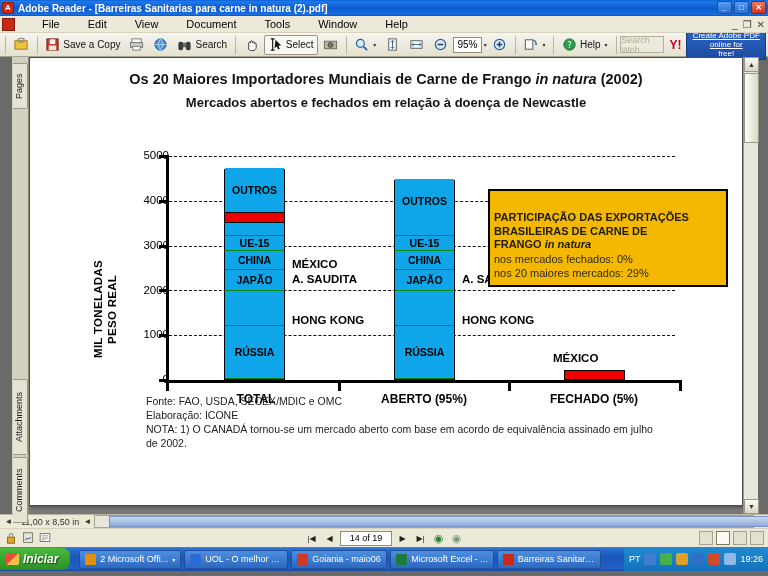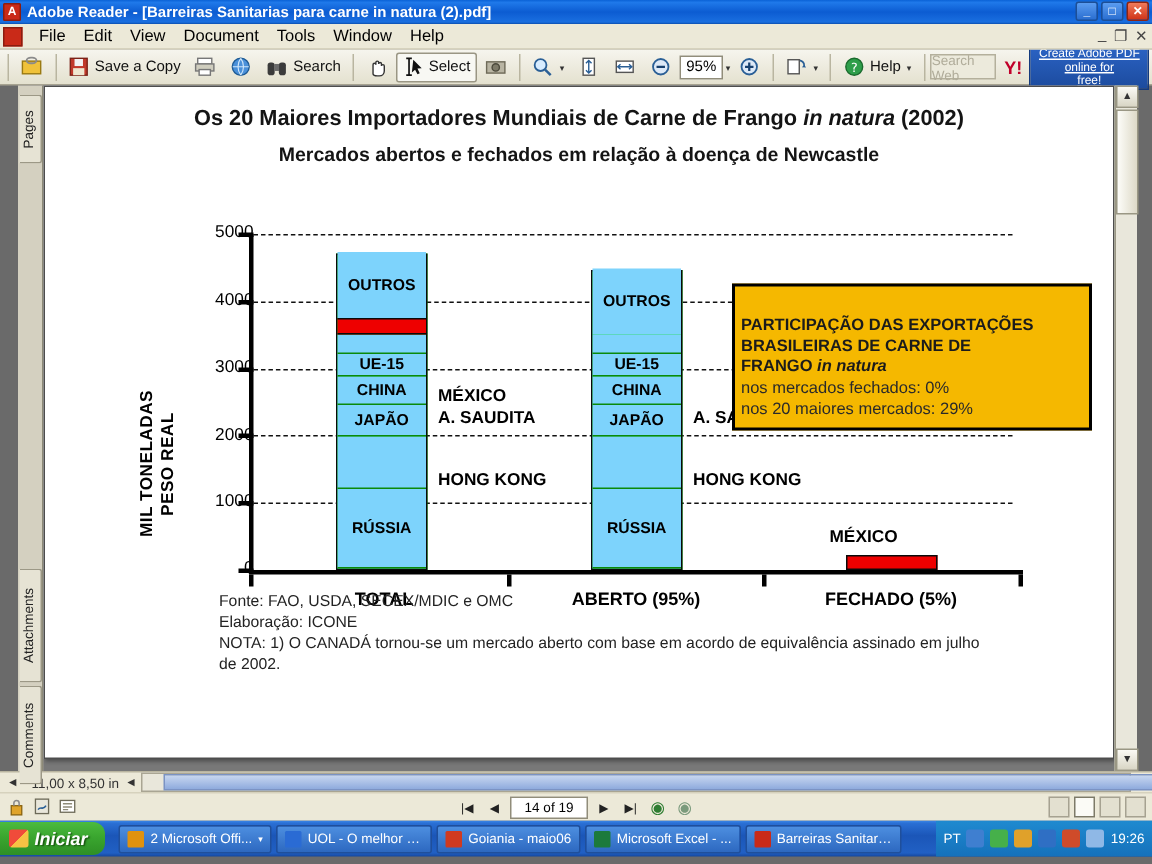--- a/index.html
+++ b/index.html
@@ -22,21 +22,21 @@
     color:#fff;font-size:8px;font-weight:bold;line-height:1;
   }
   .winbtns{position:absolute;right:2px;top:1px;display:flex;gap:2px;}
   .winbtn{width:15px;height:13px;border:1px solid #1d4f96;border-radius:2px;
     background:linear-gradient(to bottom,#5a9cf0,#2a6ed0);
     color:#fff;font-size:8px;font-weight:bold;display:flex;align-items:center;justify-content:center;}
   .winbtn.close{background:linear-gradient(to bottom,#f07a5a,#d03418);border-color:#8e2410;}
   
   #menubar{
     height:17px;width:768px;background:#ece9d8;border-bottom:1px solid #d6d2bd;
-    display:flex;align-items:center;padding-left:2px;position:relative;font-size:11px;color:#000;
+    display:flex;align-items:center;padding-left:2px;position:relative;font-size:11px;color:#000;gap:16px;
   }
   #menubar .docico{width:13px;height:13px;background:#c92a18;border:1px solid #8b1c0f;margin-right:5px;}
   #menubar .mi{padding:1px 6px;}
   .mdibtns{position:absolute;right:3px;display:flex;gap:5px;color:#444;font-size:10px;}
   
   #toolbar{
     height:24px;width:768px;
     background:linear-gradient(to bottom,#f6f5ee,#e4e1cf);
     border-bottom:1px solid #a7a391;display:flex;align-items:center;gap:1px;padding:0 2px;
   }
@@ -77,21 +77,21 @@
   .plotwrap{position:absolute;left:0;top:0;width:726px;height:449px;}
   .axisY{position:absolute;left:136px;top:98px;width:3px;height:226px;background:#000;}
   .axisX{position:absolute;left:136px;top:322px;width:516px;height:3px;background:#000;}
   .ytick{position:absolute;left:129px;width:10px;height:3px;background:#000;}
   .ylab{position:absolute;right:0;font-size:11.5px;font-weight:normal;text-align:right;width:46px;}
   .ytickrow{position:absolute;left:76px;width:63px;height:12px;}
   .grid{position:absolute;left:139px;height:0;border-top:1.5px dashed #111;}
   .ytitle{position:absolute;font-size:11.5px;font-weight:bold;letter-spacing:.3px;
     transform:rotate(-90deg);transform-origin:left top;white-space:nowrap;}
   .bar{position:absolute;border:1px solid #0a0a0a;background:#00e000;}
-  .seg{position:absolute;left:0;width:100%;background:#7dd3fc;border-bottom:1px solid #0a8a0a;
+  .seg{position:absolute;left:0;width:100%;background:#0ea5e9;border-bottom:1px solid #0a8a0a;
     display:flex;align-items:center;justify-content:center;
     font-size:10.5px;font-weight:bold;color:#000;}
   .seg.red{background:#ee0000;border-bottom:1px solid #0a0a0a;border-top:1px solid #0a0a0a;}
   .seg.plain{color:transparent;}
   .outlab{position:absolute;font-size:11.5px;font-weight:bold;color:#000;white-space:nowrap;}
   .xlab{position:absolute;font-size:12px;font-weight:bold;text-align:center;white-space:nowrap;}
   .xtick{position:absolute;width:3px;height:8px;background:#000;top:325px;}
   #callout{position:absolute;left:458px;top:131px;width:240px;height:98px;
     background:#f5b800;border:2.5px solid #000;padding:20px 4px 2px;text-align:left;}
   #callout .ch{font-size:11px;font-weight:bold;color:#1b1b1b;line-height:13.5px;}

